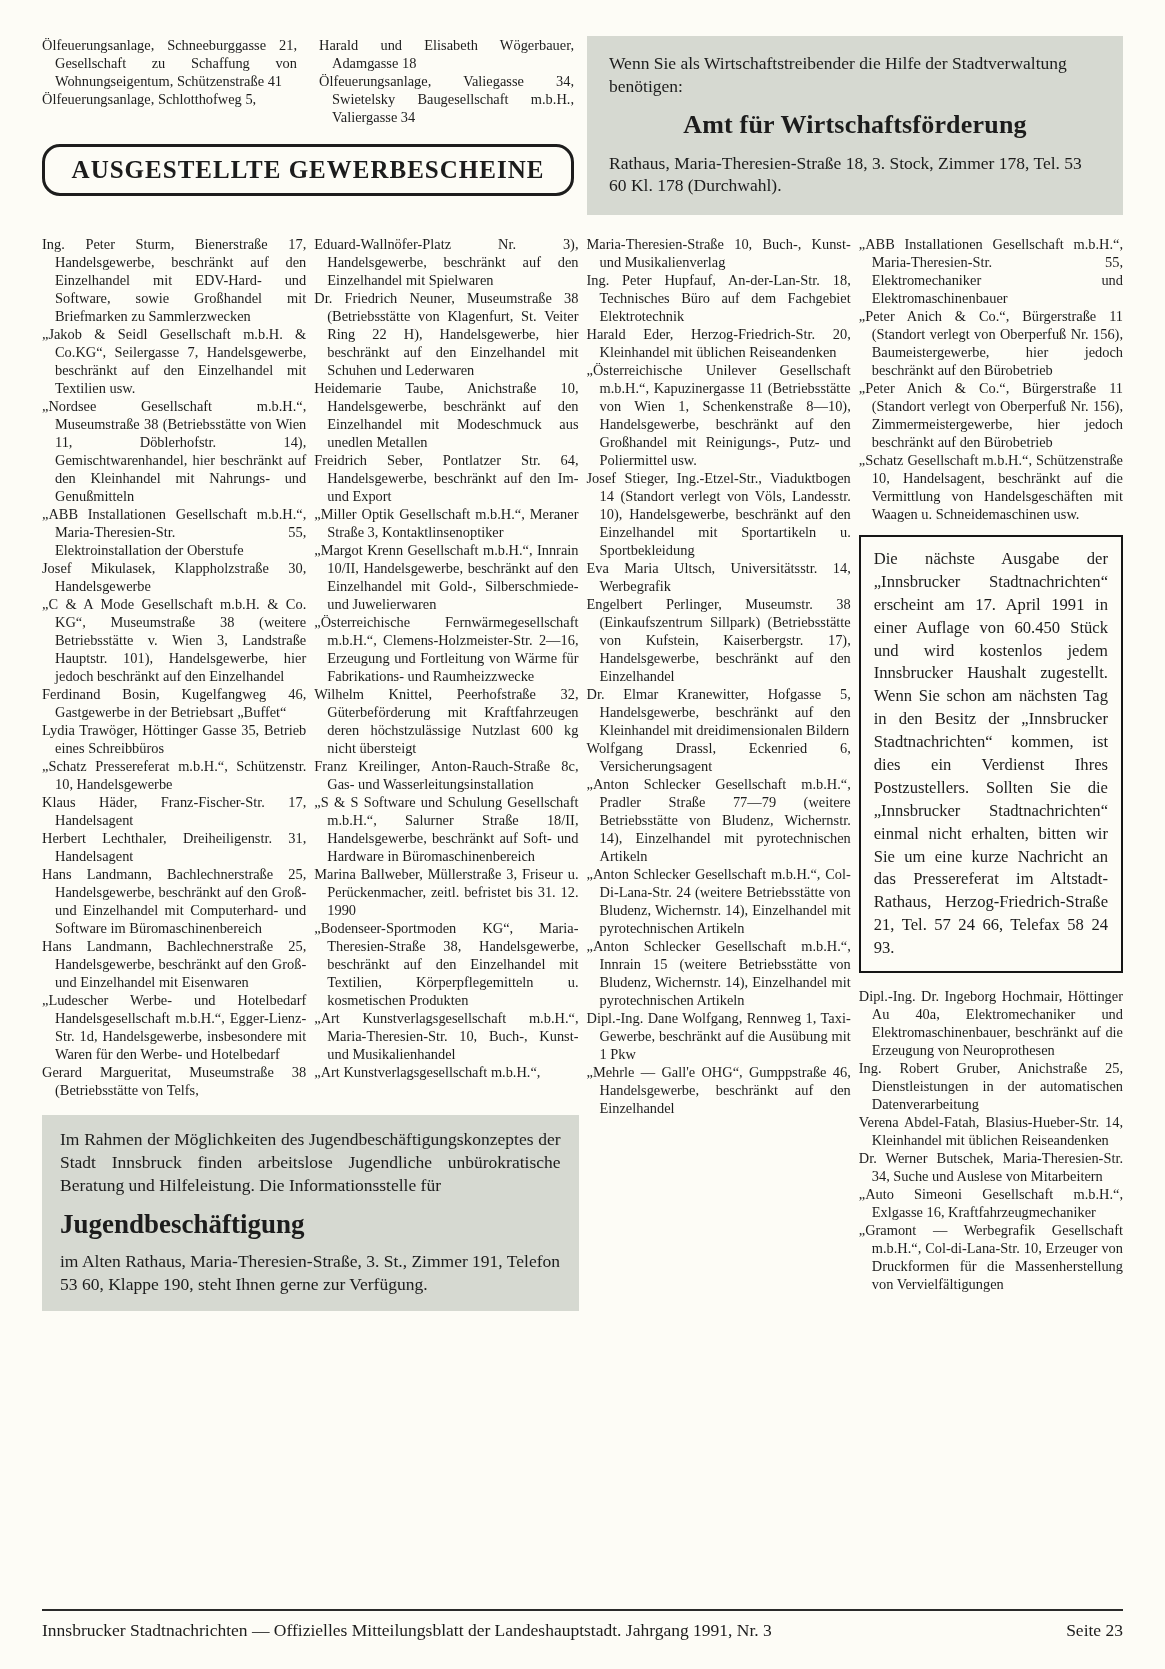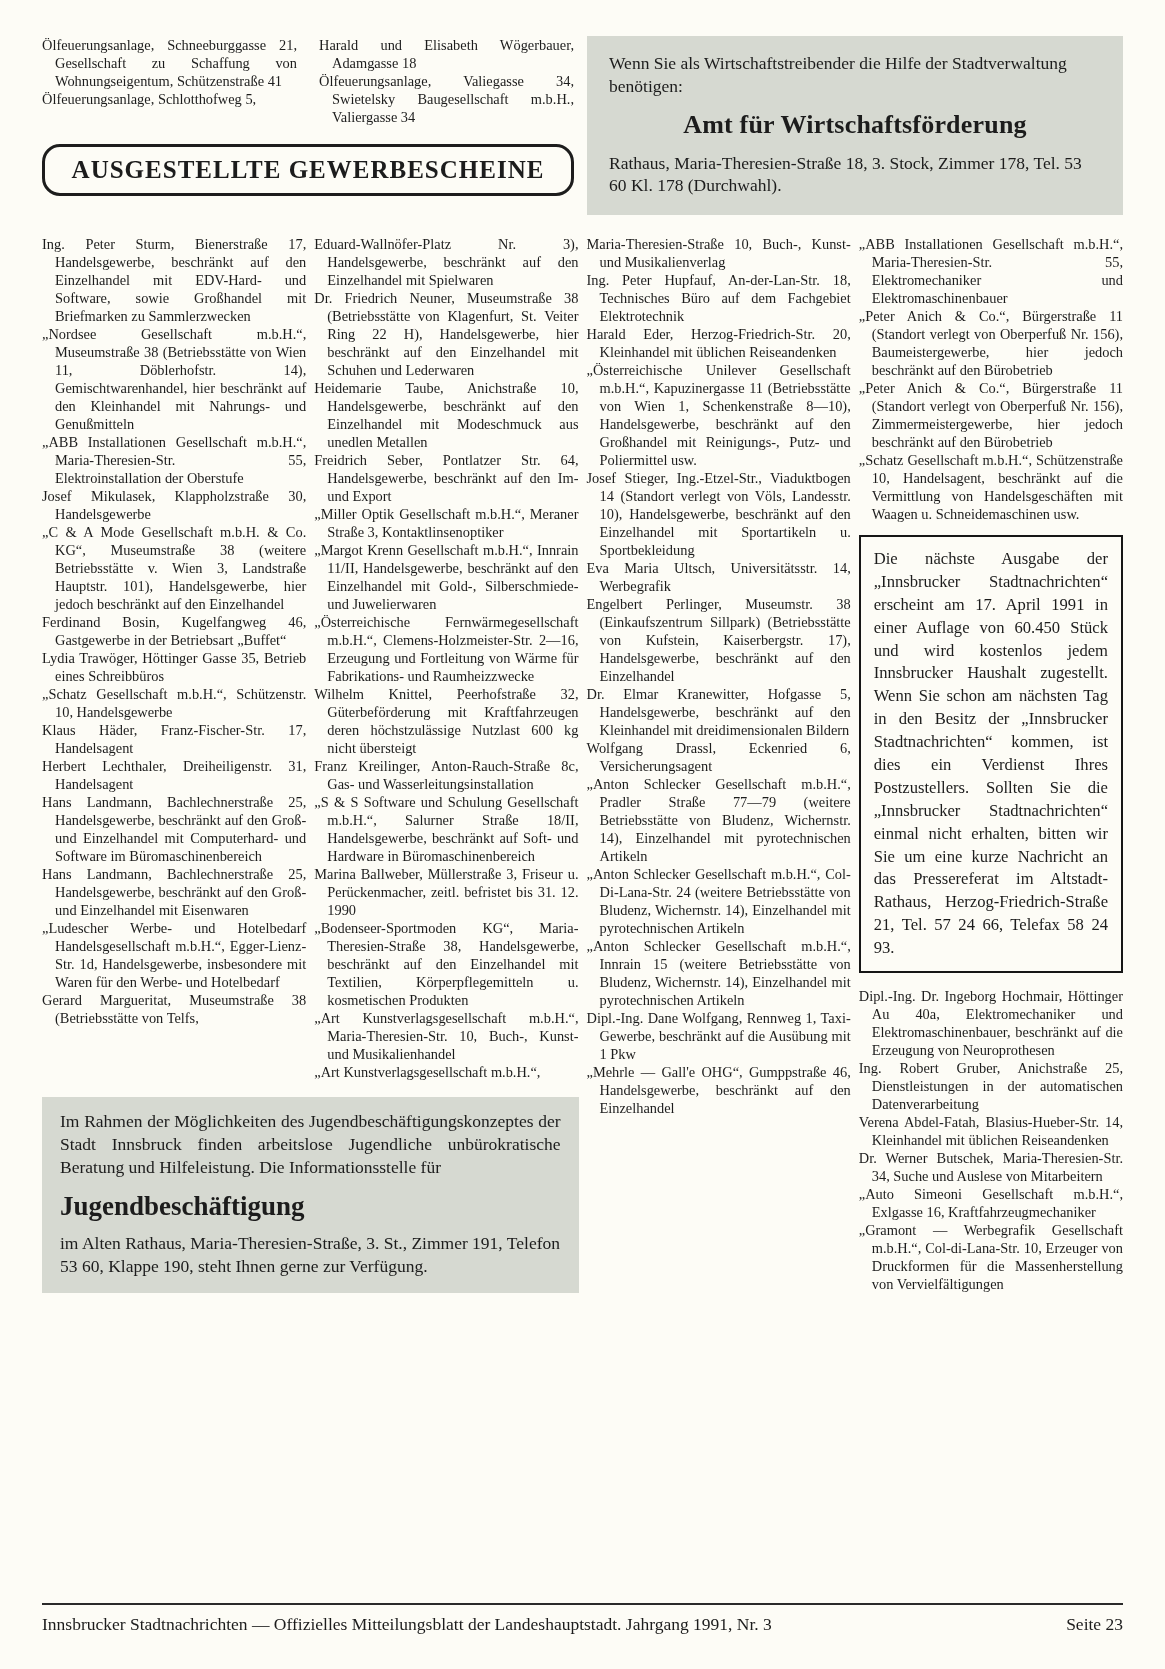--- a/index.html
+++ b/index.html
@@ -35,21 +35,21 @@
   .entry{font-size:14.4px;line-height:1.25;text-align:justify;padding-left:13px;text-indent:-13px;hyphens:auto;}
 
   .notice-box{border:2.5px solid #161616;padding:11px 13px;margin:12px 0 14px;}
   .notice-box p{font-size:16.6px;line-height:1.38;text-align:justify;hyphens:auto;}
 
   .jugend-box{grid-column:1 / span 2;grid-row:2;background:var(--box_bg);margin-top:16px;padding:13px 18px 15px;align-self:end;}
   .jugend-box .intro{font-size:17.5px;line-height:1.32;text-align:justify;}
   .jugend-box .title{font-size:27px;font-weight:700;margin:12px 0 10px;}
   .jugend-box .details{font-size:17.5px;line-height:1.32;}
 
-  footer{position:absolute;left:42px;right:42px;bottom:34px;border-top:2px solid var(--rule);padding-top:9px;display:flex;justify-content:space-between;font-size:17.5px;}
+  footer{position:absolute;left:42px;right:42px;bottom:28px;border-top:2px solid var(--rule);padding-top:9px;display:flex;justify-content:space-between;font-size:17.5px;}
 </style>
 </head>
 <body>
 
 <div class="page">
 
   <header class="top">
     <div class="top-left">
       <div class="top-cols">
         <div class="col">
@@ -72,43 +72,44 @@
       <p class="intro">Wenn Sie als Wirtschaftstreibender die Hilfe der Stadtverwaltung benötigen:</p>
       <h2 class="title">Amt für Wirtschaftsförderung</h2>
       <p class="details">Rathaus, Maria-Theresien-Straße 18, 3. Stock, Zimmer 178, Tel. 53 60 Kl. 178 (Durchwahl).</p>
     </aside>
   </header>
 
   <main class="columns">
     <div class="col colpos1">
 
     <p class="entry">Ing. Peter Sturm, Bienerstraße 17, Handelsgewerbe, beschränkt auf den Einzelhandel mit EDV-Hard- und Software, sowie Großhandel mit Briefmarken zu Sammlerzwecken</p>
+        <p class="entry">„Jakob &amp; Seidl Gesellschaft m.b.H. &amp; Co.KG“, Seilergasse 7, Handelsgewerbe, beschränkt auf den Einzelhandel mit Textilien usw.</p>
         <p class="entry">„Nordsee Gesellschaft m.b.H.“, Museumstraße 38 (Betriebsstätte von Wien 11, Döblerhofstr. 14), Gemischtwarenhandel, hier beschränkt auf den Kleinhandel mit Nahrungs- und Genußmitteln</p>
         <p class="entry">„ABB Installationen Gesellschaft m.b.H.“, Maria-Theresien-Str. 55, Elektroinstallation der Oberstufe</p>
         <p class="entry">Josef Mikulasek, Klappholzstraße 30, Handelsgewerbe</p>
         <p class="entry">„C &amp; A Mode Gesellschaft m.b.H. &amp; Co. KG“, Museumstraße 38 (weitere Betriebsstätte v. Wien 3, Landstraße Hauptstr. 101), Handelsgewerbe, hier jedoch beschränkt auf den Einzelhandel</p>
         <p class="entry">Ferdinand Bosin, Kugelfangweg 46, Gastgewerbe in der Betriebsart „Buffet“</p>
         <p class="entry">Lydia Trawöger, Höttinger Gasse 35, Betrieb eines Schreibbüros</p>
-        <p class="entry">„Schatz Gesellschaft m.b.H.“, Schützenstr. 10, Handelsgewerbe</p>
+        <p class="entry">„Schatz Pressereferat m.b.H.“, Schützenstr. 10, Handelsgewerbe</p>
         <p class="entry">Klaus Häder, Franz-Fischer-Str. 17, Handelsagent</p>
         <p class="entry">Herbert Lechthaler, Dreiheiligenstr. 31, Handelsagent</p>
         <p class="entry">Hans Landmann, Bachlechnerstraße 25, Handelsgewerbe, beschränkt auf den Groß- und Einzelhandel mit Computerhard- und Software im Büromaschinenbereich</p>
         <p class="entry">Hans Landmann, Bachlechnerstraße 25, Handelsgewerbe, beschränkt auf den Groß- und Einzelhandel mit Eisenwaren</p>
         <p class="entry">„Ludescher Werbe- und Hotelbedarf Handelsgesellschaft m.b.H.“, Egger-Lienz-Str. 1d, Handelsgewerbe, insbesondere mit Waren für den Werbe- und Hotelbedarf</p>
         <p class="entry">Gerard Margueritat, Museumstraße 38 (Betriebsstätte von Telfs,</p>
       </div>
 
     <div class="col colpos2">
 
     <p class="entry">Eduard-Wallnöfer-Platz Nr. 3), Handelsgewerbe, beschränkt auf den Einzelhandel mit Spielwaren</p>
         <p class="entry">Dr. Friedrich Neuner, Museumstraße 38 (Betriebsstätte von Klagenfurt, St. Veiter Ring 22 H), Handelsgewerbe, hier beschränkt auf den Einzelhandel mit Schuhen und Lederwaren</p>
         <p class="entry">Heidemarie Taube, Anichstraße 10, Handelsgewerbe, beschränkt auf den Einzelhandel mit Modeschmuck aus unedlen Metallen</p>
         <p class="entry">Freidrich Seber, Pontlatzer Str. 64, Handelsgewerbe, beschränkt auf den Im- und Export</p>
         <p class="entry">„Miller Optik Gesellschaft m.b.H.“, Meraner Straße 3, Kontaktlinsenoptiker</p>
-        <p class="entry">„Margot Krenn Gesellschaft m.b.H.“, Innrain 11/II, Handelsgewerbe, beschränkt auf den Einzelhandel mit Gold-, Silberschmiede- und Juwelierwaren</p>
+        <p class="entry">„Margot Krenn Gesellschaft m.b.H.“, Innrain 10/II, Handelsgewerbe, beschränkt auf den Einzelhandel mit Gold-, Silberschmiede- und Juwelierwaren</p>
         <p class="entry">„Österreichische Fernwärmegesellschaft m.b.H.“, Clemens-Holzmeister-Str. 2—16, Erzeugung und Fortleitung von Wärme für Fabrikations- und Raumheizzwecke</p>
         <p class="entry">Wilhelm Knittel, Peerhofstraße 32, Güterbeförderung mit Kraftfahrzeugen deren höchstzulässige Nutzlast 600 kg nicht übersteigt</p>
         <p class="entry">Franz Kreilinger, Anton-Rauch-Straße 8c, Gas- und Wasserleitungsinstallation</p>
         <p class="entry">„S &amp; S Software und Schulung Gesellschaft m.b.H.“, Salurner Straße 18/II, Handelsgewerbe, beschränkt auf Soft- und Hardware in Büromaschinenbereich</p>
         <p class="entry">Marina Ballweber, Müllerstraße 3, Friseur u. Perückenmacher, zeitl. befristet bis 31. 12. 1990</p>
         <p class="entry">„Bodenseer-Sportmoden KG“, Maria-Theresien-Straße 38, Handelsgewerbe, beschränkt auf den Einzelhandel mit Textilien, Körperpflegemitteln u. kosmetischen Produkten</p>
         <p class="entry">„Art Kunstverlagsgesellschaft m.b.H.“, Maria-Theresien-Str. 10, Buch-, Kunst- und Musikalienhandel</p>
         <p class="entry">„Art Kunstverlagsgesellschaft m.b.H.“,</p>
       </div>
 

